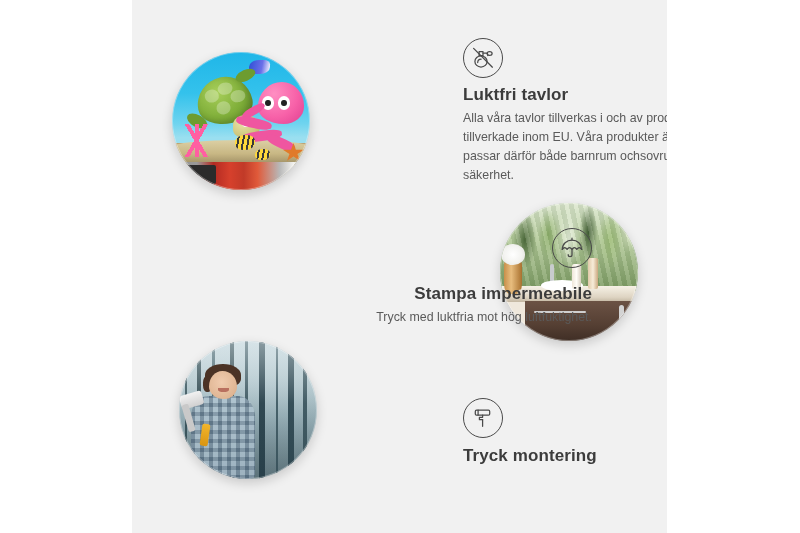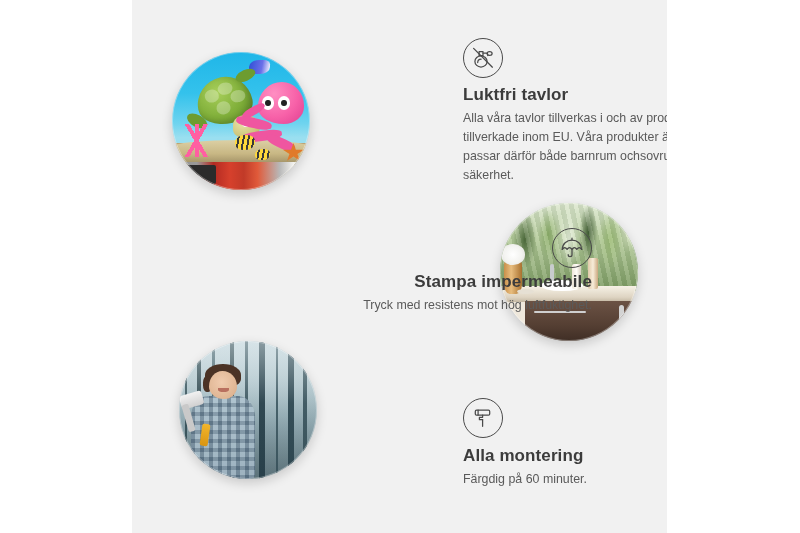--- a/index.html
+++ b/index.html
@@ -298,21 +298,21 @@
   
   #feature-odour { left: 331px; top: 38px; width: 294px; }
   #feature-odour .f-desc { width: 292px; }
 
   
   #feature-water {
     left: 200px; top: 228px; width: 260px;
     text-align: right;
   }
   #feature-water .icon-wrap { display: flex; justify-content: flex-end; }
-  #feature-water .f-title { margin-top: 4px; }
+  #feature-water .f-title { margin-top: 16px; }
 
   
   #feature-mount { left: 331px; top: 398px; width: 250px; }
   #feature-mount .f-title { margin-top: 8px; }
 </style>
 </head>
 <body>
 
 <div id="page">
 
@@ -400,32 +400,31 @@
         <div class="icon-circle">
           <svg width="26" height="26" viewBox="0 0 26 26" fill="none" stroke="#4a4a4a" stroke-width="1.25" stroke-linecap="round" stroke-linejoin="round">
             <path d="M3.3 14.4C3.3 9 7.6 5.1 13 5.1s9.7 3.9 9.7 9.3"></path>
             <path d="M3.3 14.4c1.6-2.5 3.2-2.5 4.8 0 1.6-2.5 3.2-2.5 4.9 0 1.6-2.5 3.2-2.5 4.8 0 1.6-2.5 3.3-2.5 4.9 0"></path>
             <line x1="13" y1="5.1" x2="13" y2="3.1"></line>
             <path d="M13 14.4v5.3a1.9 1.9 0 0 1-3.8 0"></path>
           </svg>
         </div>
       </div>
       <div class="f-title">Stampa impermeabile</div>
-      <p class="f-desc">Tryck med resistens mot hög luftfuktighet.</p>
+      <p class="f-desc">Tryck med luktfria mot hög luftfuktighet.</p>
     </div>
 
     <div class="feature" id="feature-mount">
       <div class="icon-wrap">
         <div class="icon-circle">
           <svg width="26" height="26" viewBox="0 0 26 26" fill="none" stroke="#4a4a4a" stroke-width="1.25" stroke-linecap="round" stroke-linejoin="round">
             <rect x="5.3" y="5.2" width="14.4" height="4.9" rx="1.2"></rect>
             <line x1="8.1" y1="5.2" x2="8.1" y2="10.1"></line>
             <path d="M12.6 10.1v2.2H9.4v2.4h3.2"></path>
             <line x1="12.6" y1="14.7" x2="12.6" y2="21.3"></line>
           </svg>
         </div>
       </div>
-      <div class="f-title">Alla montering</div>
-      <p class="f-desc">Färgdig på 60 minuter.</p>
+      <div class="f-title">Tryck montering</div>
     </div>
 
   </div>
 </div>
 
 </body></html>

